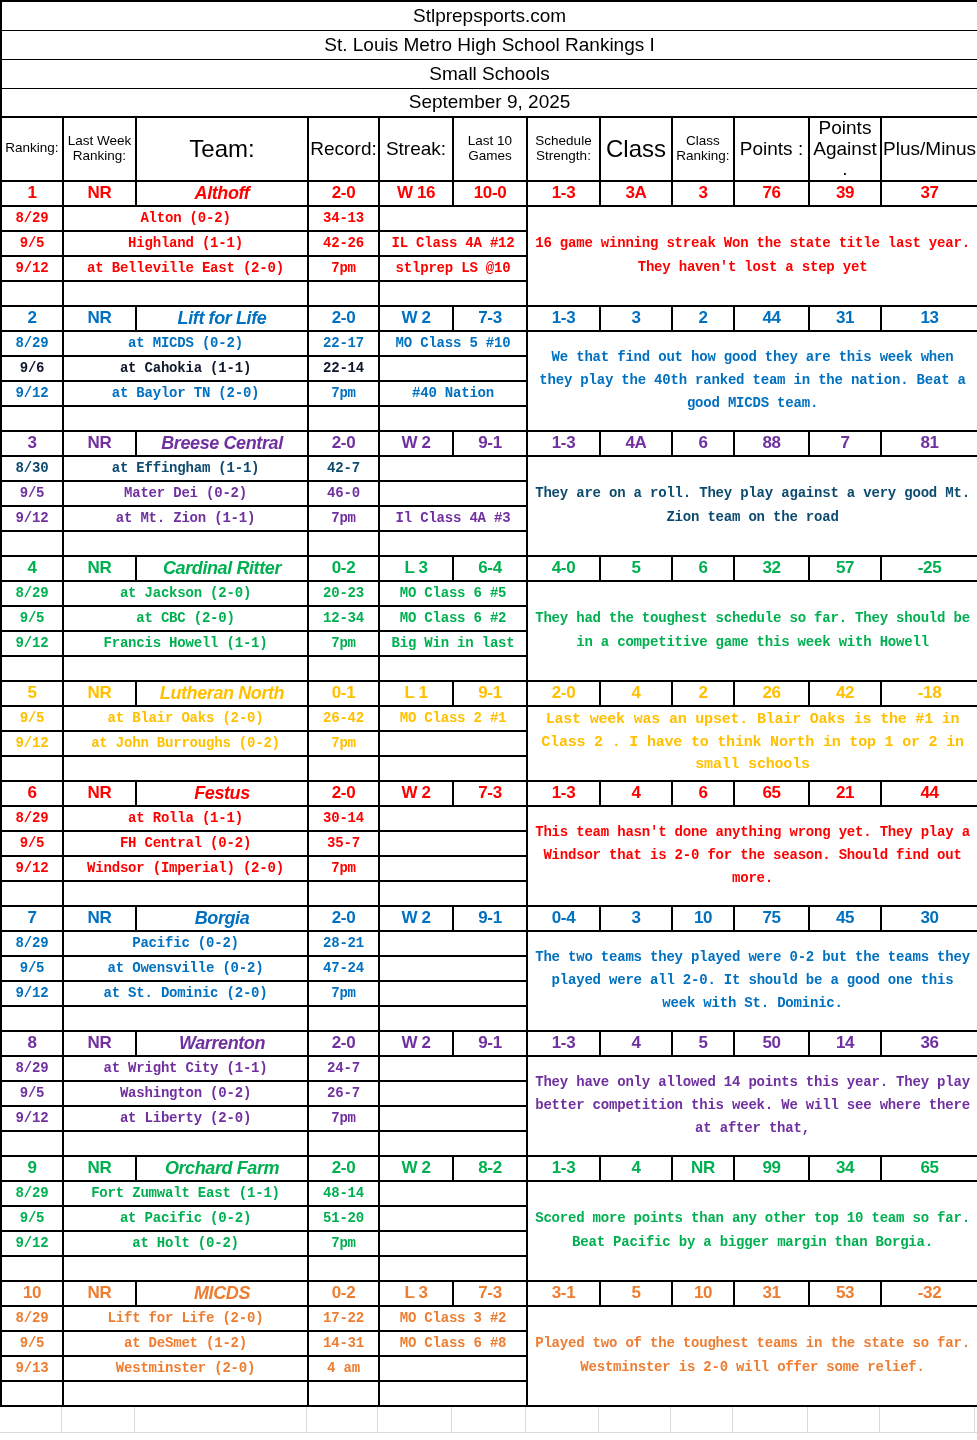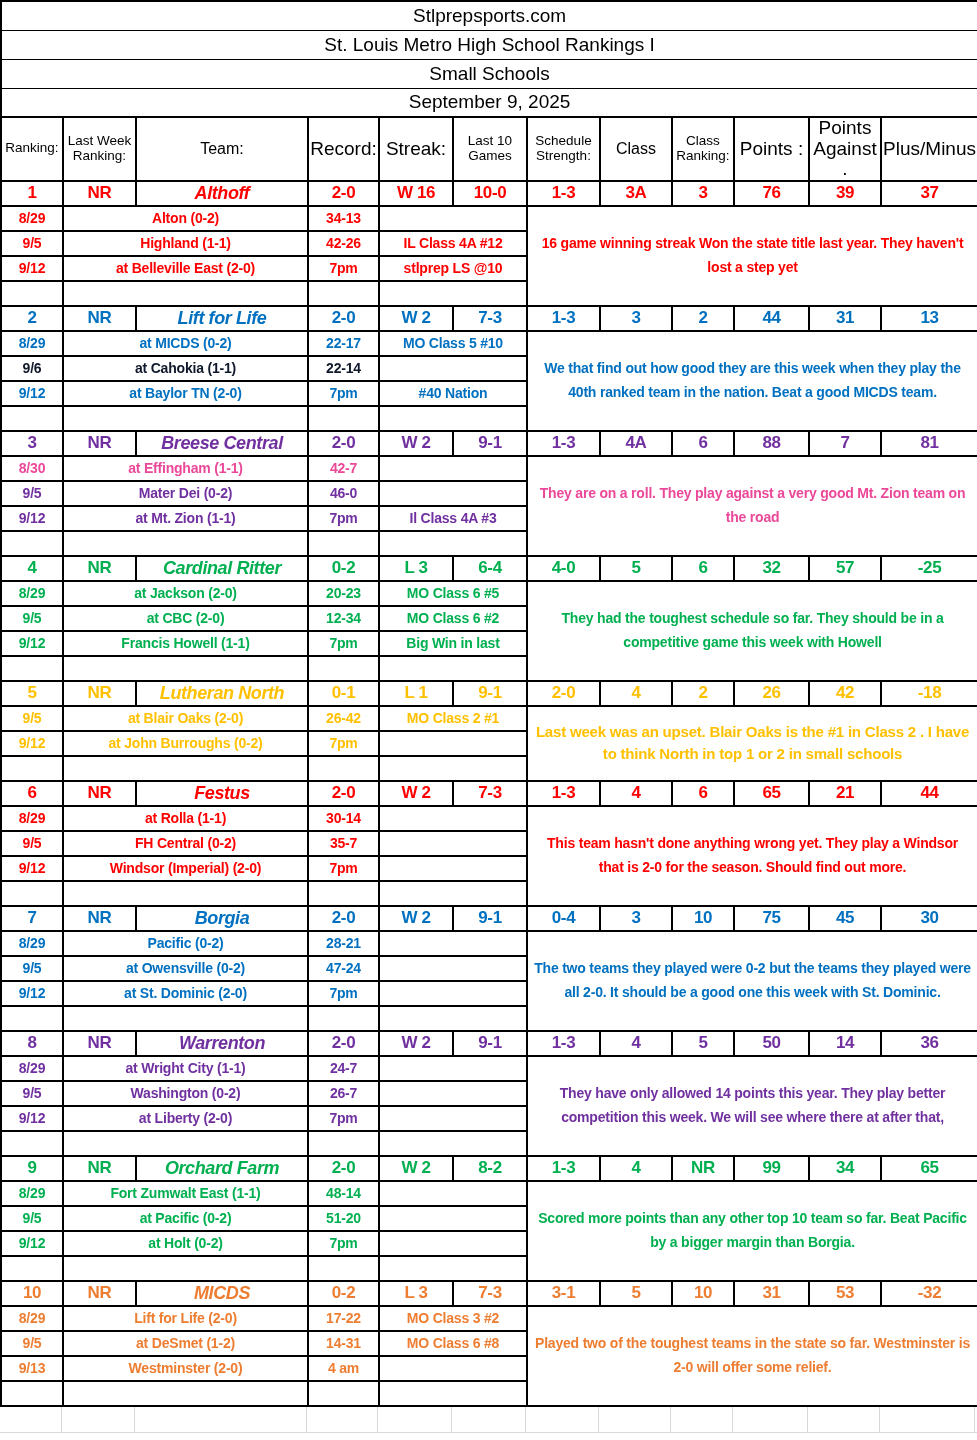--- a/index.html
+++ b/index.html
@@ -5,27 +5,27 @@
   html,body{margin:0;padding:0;background:#fff;}
   body{font-family:"Liberation Sans",sans-serif;color:#000;}
   .sheet{width:977px;}
   table{border-collapse:collapse;table-layout:fixed;width:977px;}
   td{border:2px solid #000;padding:0;text-align:center;vertical-align:middle;overflow:hidden;white-space:nowrap;}
   tr.title-row{height:29px;}
   tr.title-row td{font-size:19px;border-left:2px solid #000;border-right:2px solid #000;border-top:1px solid #000;border-bottom:1px solid #000;}
   tr.title-row:first-child td{border-top:2px solid #000;}
   tr.header-row{height:60px;}
   tr.header-row td{white-space:pre-line;line-height:1.08;font-weight:normal;}
-  .h-lg{font-size:16px;}
+  .h-lg{font-size:24px;}
   .h-md{font-size:19px;}
   .h-sm{font-size:13.5px;}
   tr.main-row{height:25px;}
   tr.main-row td{font-weight:bold;font-size:17px;letter-spacing:-0.4px;}
   tr.main-row td.team-name{font-style:italic;font-size:18px;}
-  tr.game-row,tr.empty-row{height:25px;}
+  tr.game-row,tr.empty-row{height:25px;font-family:Liberation Mono, monospace;}
   tr.game-row td,tr.empty-row td{font-weight:bold;font-size:14px;letter-spacing:-0.2px;}
   td.comment{white-space:normal;font-weight:bold;font-size:16.5px;line-height:1.65;letter-spacing:-0.2px;padding:0 6px;}
   td.comment.sm{font-size:15px;line-height:1.5;padding:0 5px;}
   .grid-strip{display:grid;grid-template-columns:62px 73px 172px 71px 74px 74px 73px 72px 62px 75px 72px 95px;height:25px;border-bottom:1px solid #d9d9d9;}
   .grid-strip div{border-right:1px solid #d9d9d9;}
 </style>
 </head>
 <body>
 
 <div class="sheet">
@@ -164,21 +164,21 @@
           <td>2-0</td>
           <td>W 2</td>
           <td>9-1</td>
           <td>1-3</td>
           <td>4A</td>
           <td>6</td>
           <td>88</td>
           <td>7</td>
           <td>81</td>
         </tr>
-        <tr class="game-row" style="color: #ec4899;">
+        <tr class="game-row" style="color: #0c4a6e;">
           <td>8/30</td>
           <td colspan="2">at Effingham (1-1)</td>
           <td>42-7</td>
           <td colspan="2"></td>
           <td class="comment" colspan="6" rowspan="4">They are on a roll. They play against a very good Mt. Zion team on the road</td>
         </tr>
         <tr class="game-row" style="color: rgb(112, 48, 160);">
           <td>9/5</td>
           <td colspan="2">Mater Dei (0-2)</td>
           <td>46-0</td>

